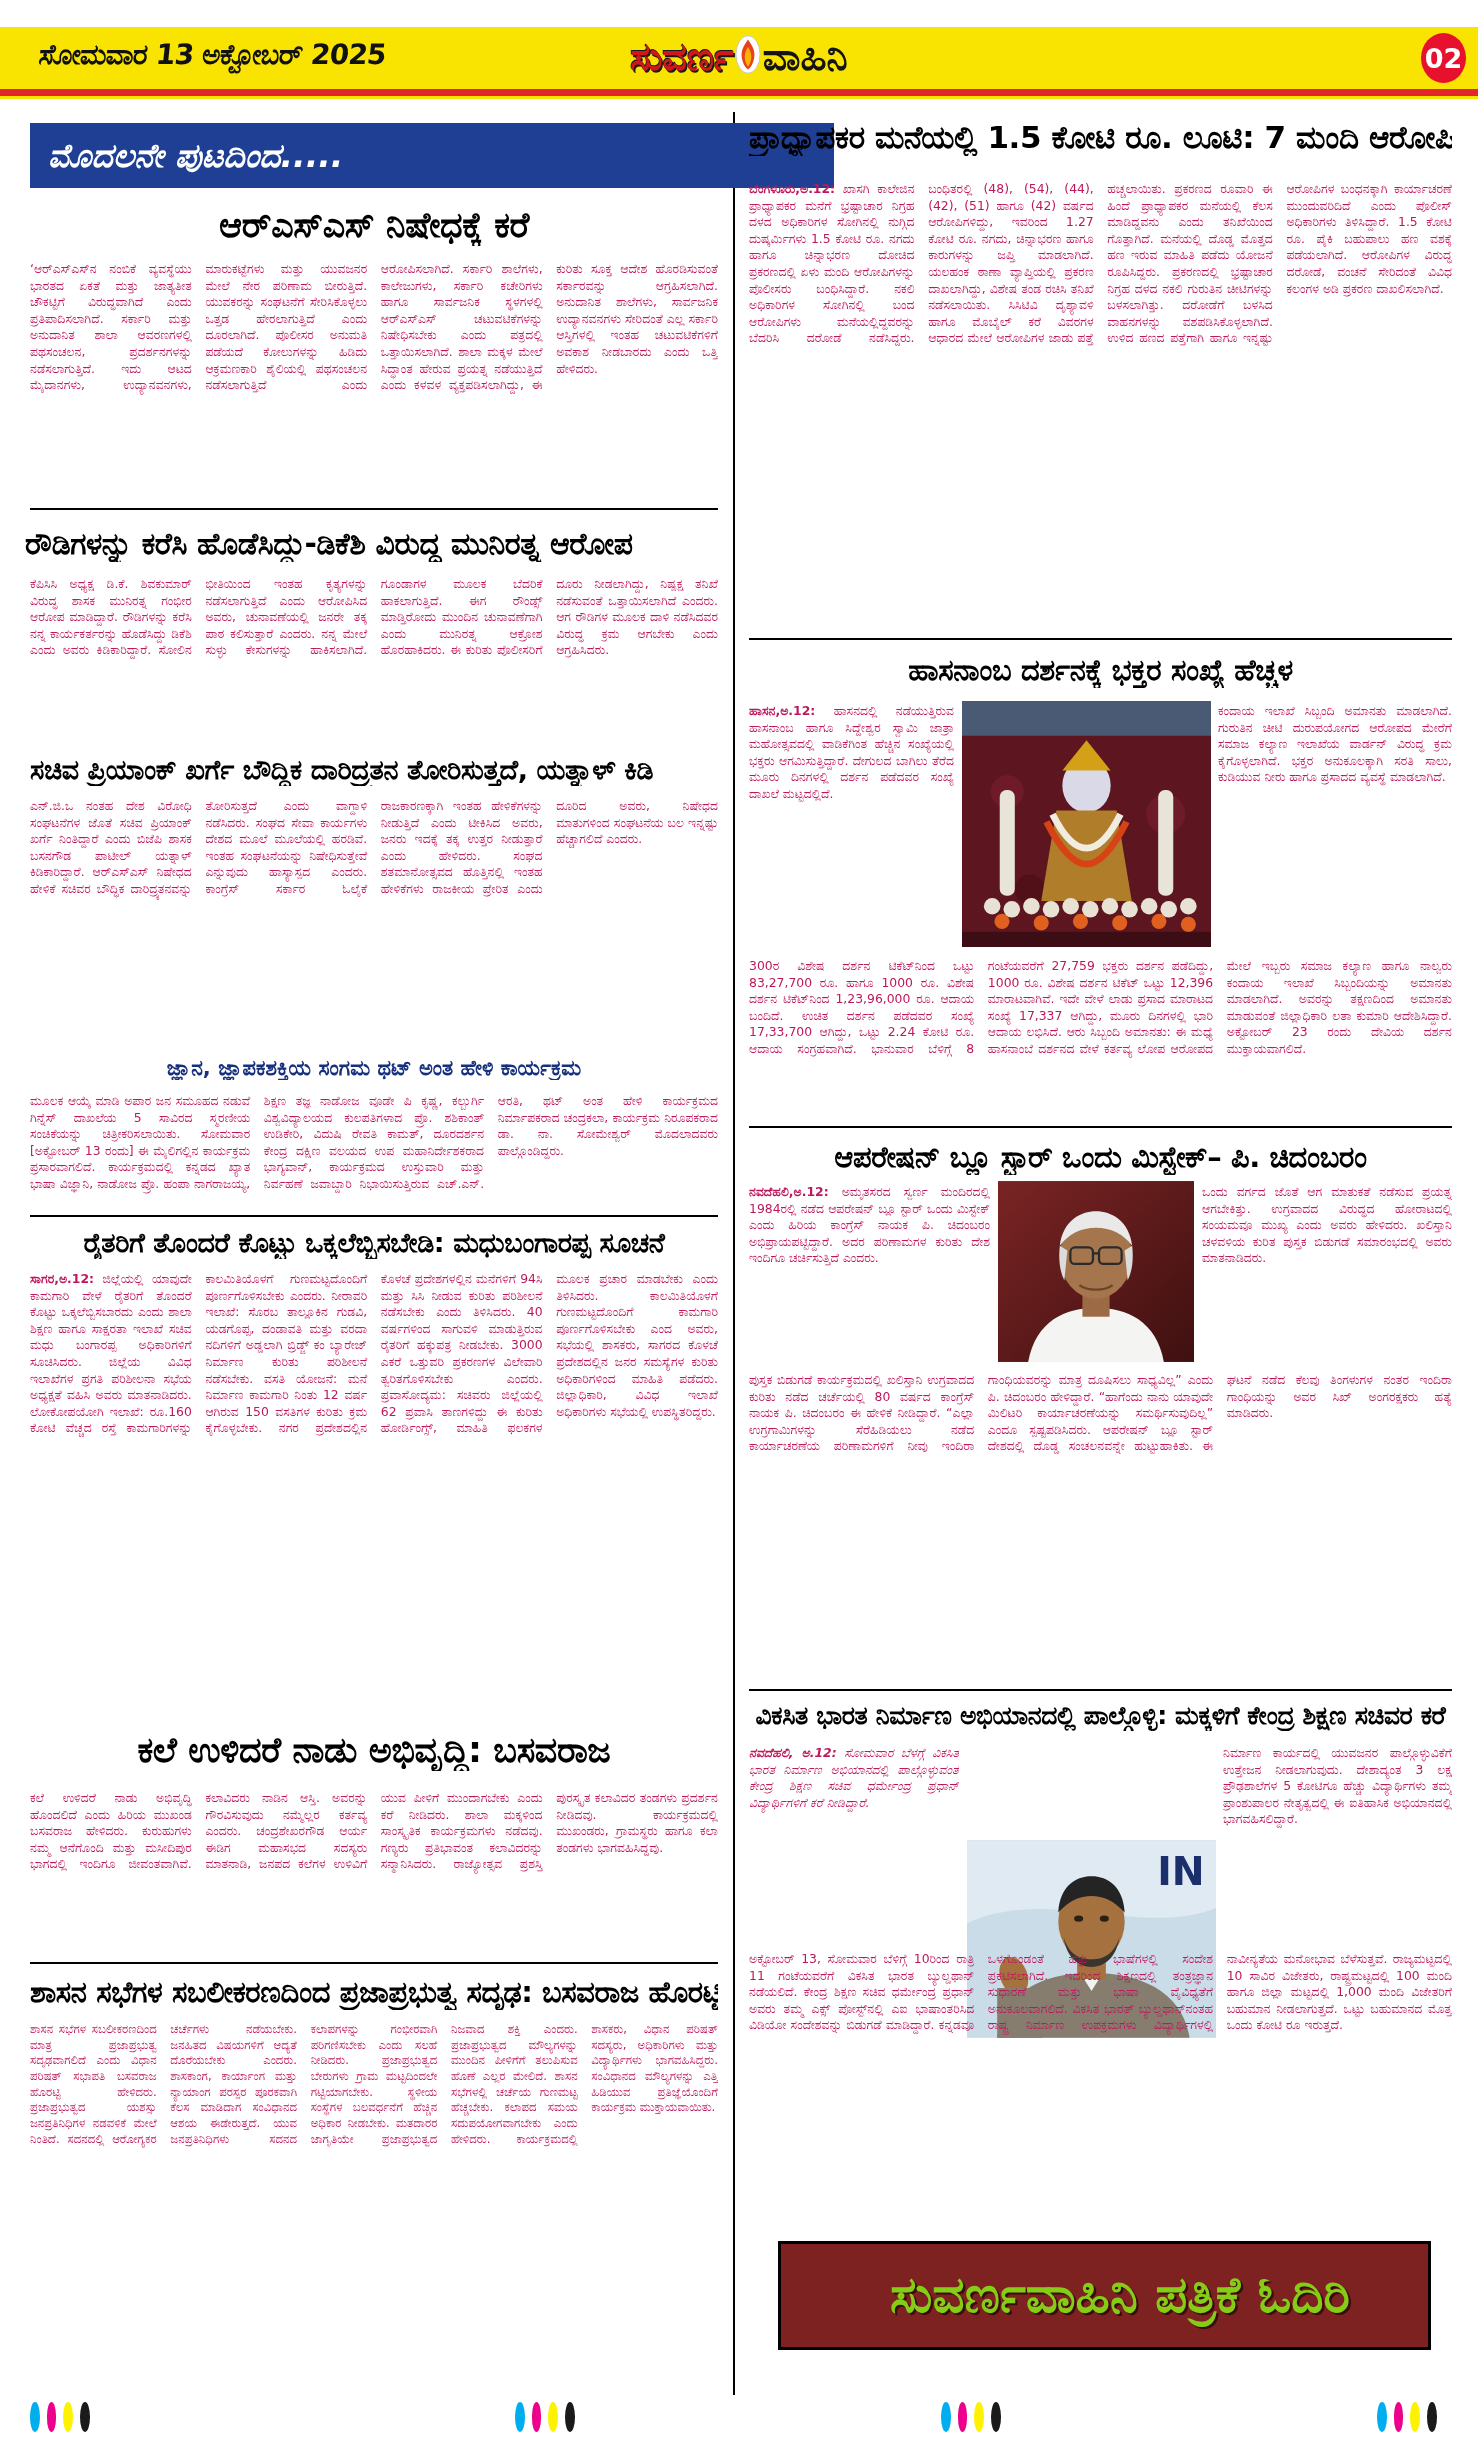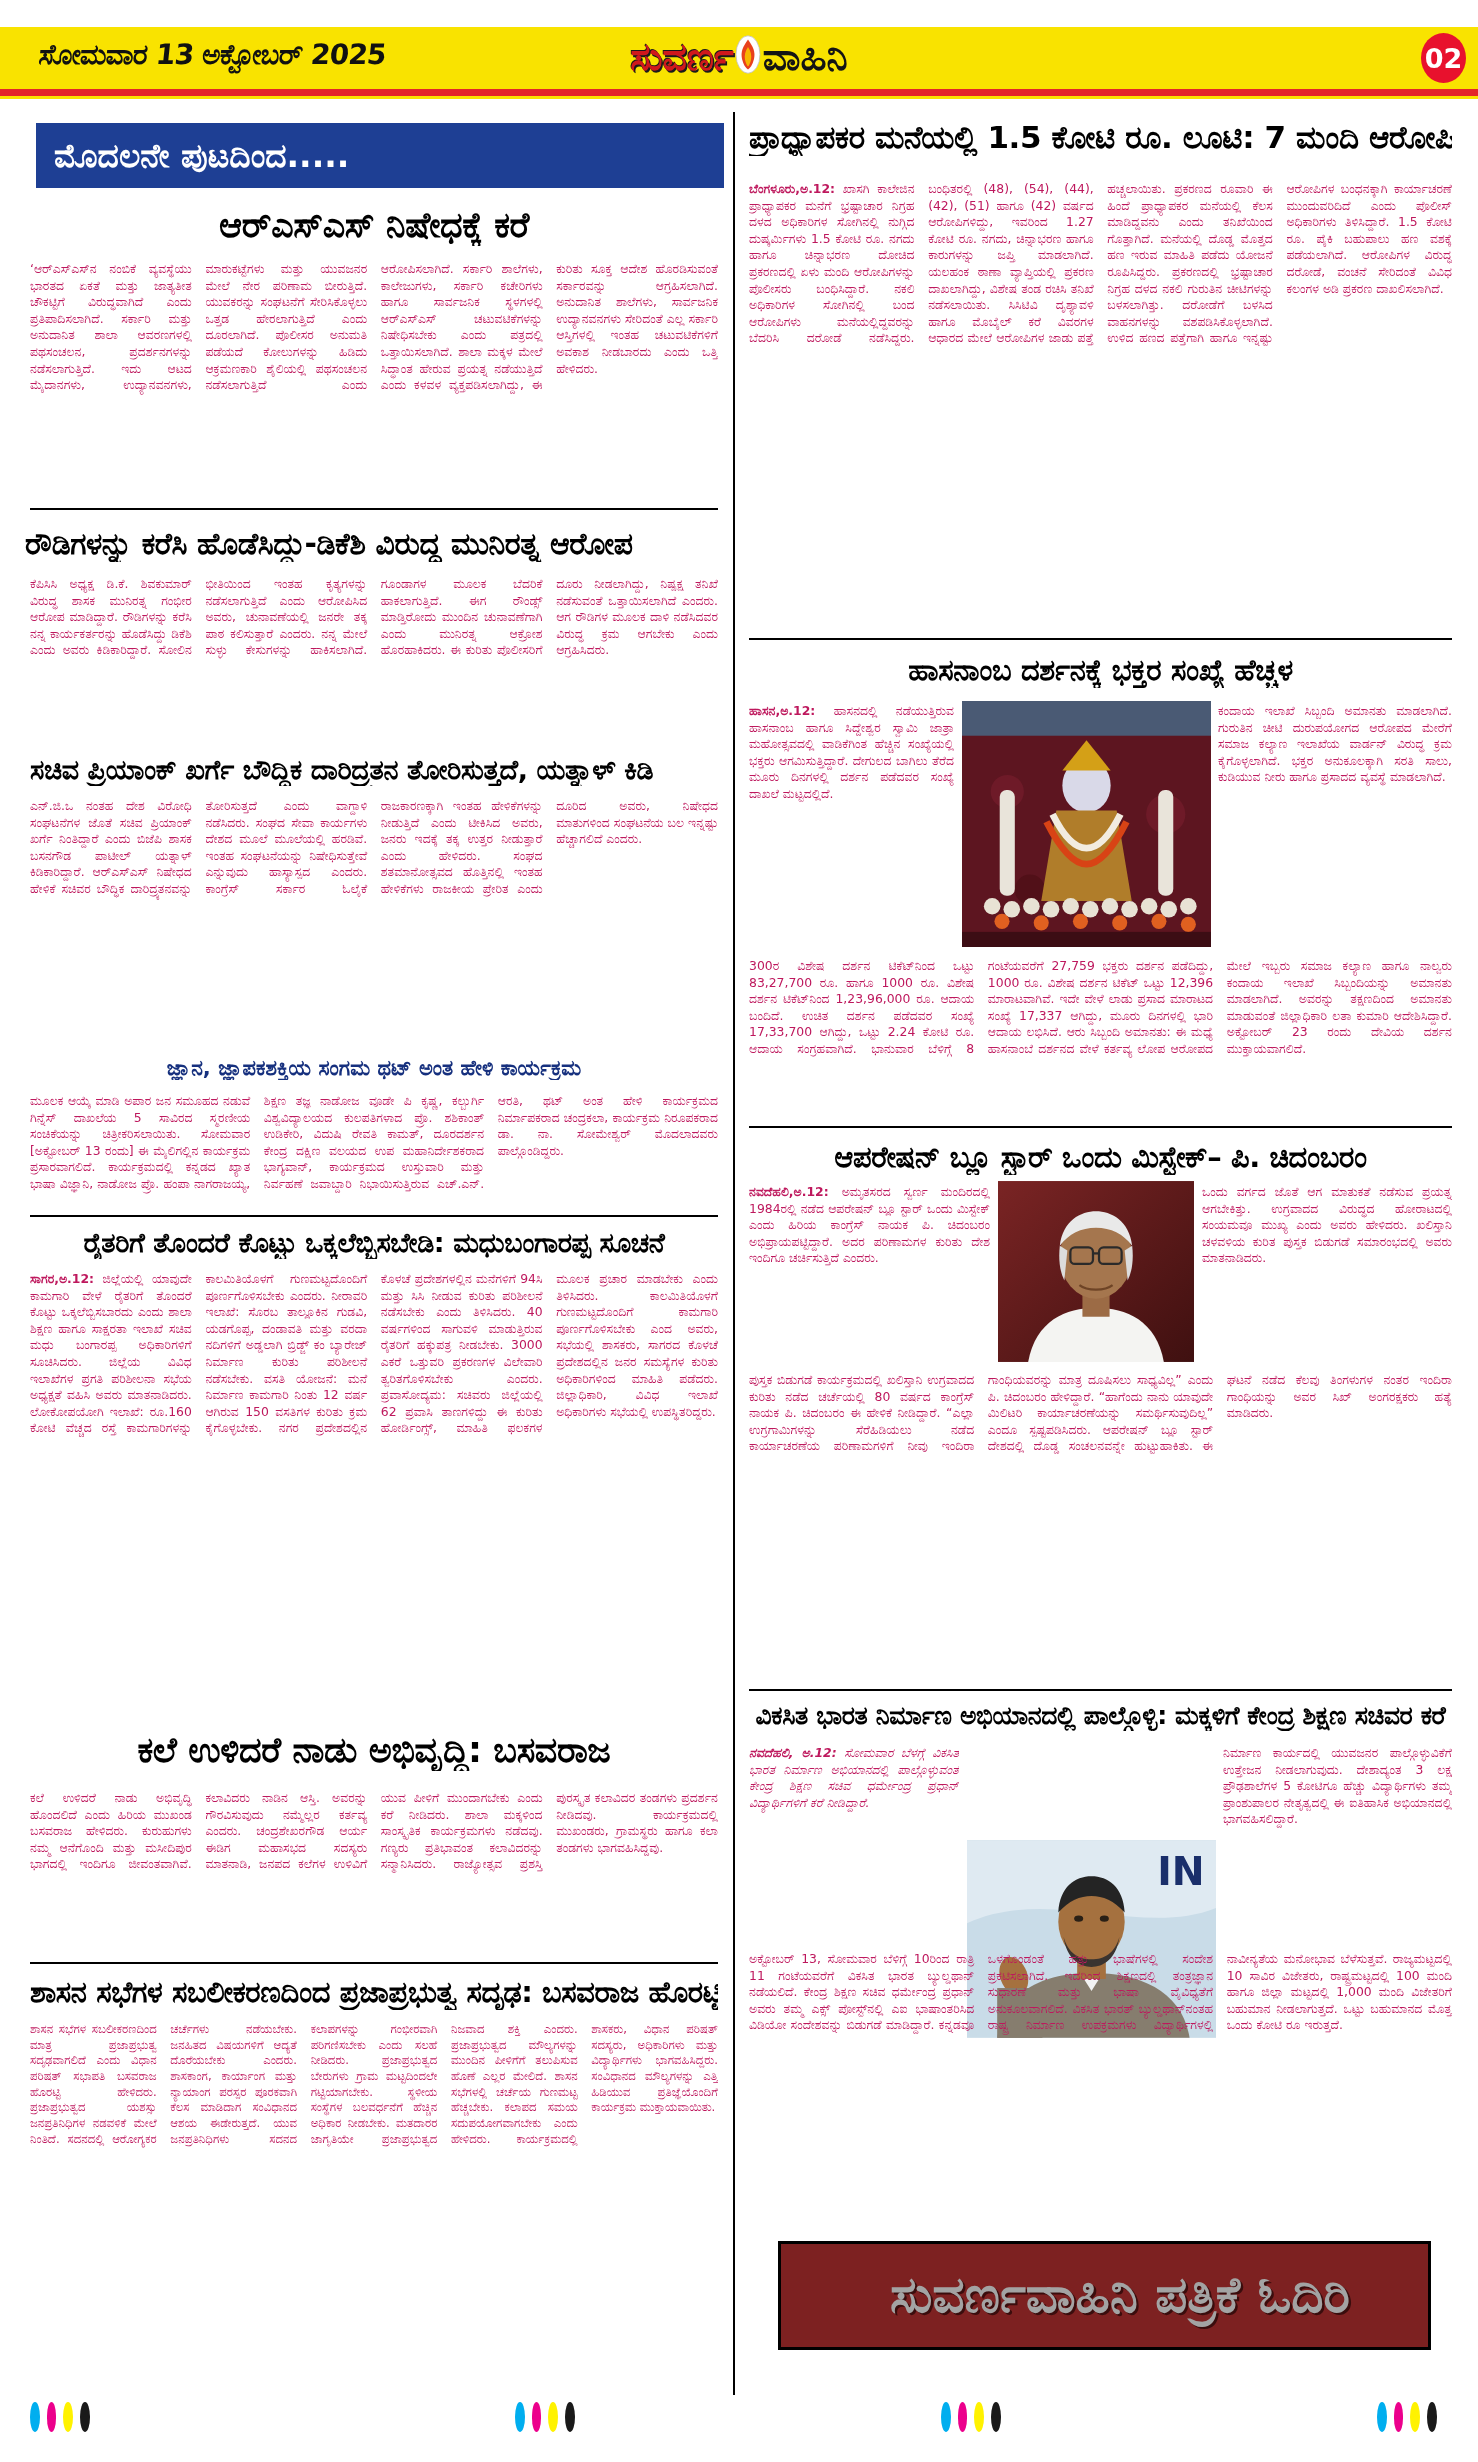--- a/index.html
+++ b/index.html
@@ -29,21 +29,21 @@
   .hl-center{text-align:center;}
   .subhead-navy{color:#16307e;font-weight:800;text-align:center;white-space:nowrap;overflow:hidden;}
   .body-text{font-size:12.4px;line-height:1.34;text-align:justify;color:#be185d;
              column-gap:13.6px;overflow:hidden;}
   .cols-3{column-count:3;} .cols-4{column-count:4;} .cols-5{column-count:5;}
   .dateline{font-weight:800;}
   
   .photo{display:block;}
   
   .promo{border:3.8px solid #000;background:#7d2121;display:flex;align-items:center;justify-content:center;}
-  .promo span{color:#a3a3a3;font-size:50px;font-weight:800;white-space:nowrap;
+  .promo span{color:#84cc16;font-size:50px;font-weight:800;white-space:nowrap;
               text-shadow:2.3px 2.3px 0 #3a0d0d;margin-left:31px;}
   
   .regs{display:flex;gap:6.8px;}
   .regs i{width:9.8px;height:30px;border-radius:50%;display:block;}
   .reg-c{background:#00aeef;} .reg-m{background:#ec008c;} .reg-y{background:#fff200;} .reg-k{background:#1a1a1a;}
 </style>
 </head>
 <body>
 
 <div class="page">
@@ -59,21 +59,21 @@
         </svg>
       </span><span class="blk">ವಾಹಿನಿ</span>
     </div>
     <div class="pageno">02</div>
   </div>
   <div class="abs redrule"></div>
   <div class="abs yellowrule"></div>
 
   <div class="abs vr" style="left:733px;top:112px;height:2283px;"></div>
 
-  <div class="abs banner" style="left:36px;top:123px;width:688px;height:65px;">ಮೊದಲನೇ ಪುಟದಿಂದ.....</div>
+  <div class="abs banner" style="left:30px;top:123px;width:804px;height:65px;font-style:italic;">ಮೊದಲನೇ ಪುಟದಿಂದ.....</div>
 
   <div class="abs headline hl-center" style="left:30px;top:205px;width:688px;font-size:35px;">ಆರ್‌ಎಸ್‌ಎಸ್ ನಿಷೇಧಕ್ಕೆ ಕರೆ</div>
   <div class="abs body-text cols-4" style="left:30px;top:261px;width:688px;height:238px;">‘ಆರ್‌ಎಸ್‌ಎಸ್‌ನ ನಂಬಿಕೆ ವ್ಯವಸ್ಥೆಯು ಭಾರತದ ಏಕತೆ ಮತ್ತು ಜಾತ್ಯತೀತ ಚೌಕಟ್ಟಿಗೆ ವಿರುದ್ಧವಾಗಿದೆ ಎಂದು ಪ್ರತಿಪಾದಿಸಲಾಗಿದೆ. ಸರ್ಕಾರಿ ಮತ್ತು ಅನುದಾನಿತ ಶಾಲಾ ಆವರಣಗಳಲ್ಲಿ ಪಥಸಂಚಲನ, ಪ್ರದರ್ಶನಗಳನ್ನು ನಡೆಸಲಾಗುತ್ತಿದೆ. ಇದು ಆಟದ ಮೈದಾನಗಳು, ಉದ್ಯಾನವನಗಳು, ಮಾರುಕಟ್ಟೆಗಳು ಮತ್ತು ಯುವಜನರ ಮೇಲೆ ನೇರ ಪರಿಣಾಮ ಬೀರುತ್ತಿದೆ. ಯುವಕರನ್ನು ಸಂಘಟನೆಗೆ ಸೇರಿಸಿಕೊಳ್ಳಲು ಒತ್ತಡ ಹೇರಲಾಗುತ್ತಿದೆ ಎಂದು ದೂರಲಾಗಿದೆ. ಪೊಲೀಸರ ಅನುಮತಿ ಪಡೆಯದೆ ಕೋಲುಗಳನ್ನು ಹಿಡಿದು ಆಕ್ರಮಣಕಾರಿ ಶೈಲಿಯಲ್ಲಿ ಪಥಸಂಚಲನ ನಡೆಸಲಾಗುತ್ತಿದೆ ಎಂದು ಆರೋಪಿಸಲಾಗಿದೆ. ಸರ್ಕಾರಿ ಶಾಲೆಗಳು, ಕಾಲೇಜುಗಳು, ಸರ್ಕಾರಿ ಕಚೇರಿಗಳು ಹಾಗೂ ಸಾರ್ವಜನಿಕ ಸ್ಥಳಗಳಲ್ಲಿ ಆರ್‌ಎಸ್‌ಎಸ್ ಚಟುವಟಿಕೆಗಳನ್ನು ನಿಷೇಧಿಸಬೇಕು ಎಂದು ಪತ್ರದಲ್ಲಿ ಒತ್ತಾಯಿಸಲಾಗಿದೆ. ಶಾಲಾ ಮಕ್ಕಳ ಮೇಲೆ ಸಿದ್ಧಾಂತ ಹೇರುವ ಪ್ರಯತ್ನ ನಡೆಯುತ್ತಿದೆ ಎಂದು ಕಳವಳ ವ್ಯಕ್ತಪಡಿಸಲಾಗಿದ್ದು, ಈ ಕುರಿತು ಸೂಕ್ತ ಆದೇಶ ಹೊರಡಿಸುವಂತೆ ಸರ್ಕಾರವನ್ನು ಆಗ್ರಹಿಸಲಾಗಿದೆ. ಅನುದಾನಿತ ಶಾಲೆಗಳು, ಸಾರ್ವಜನಿಕ ಉದ್ಯಾನವನಗಳು ಸೇರಿದಂತೆ ಎಲ್ಲ ಸರ್ಕಾರಿ ಆಸ್ತಿಗಳಲ್ಲಿ ಇಂತಹ ಚಟುವಟಿಕೆಗಳಿಗೆ ಅವಕಾಶ ನೀಡಬಾರದು ಎಂದು ಒತ್ತಿ ಹೇಳಿದರು.</div>
 
   <div class="abs hr" style="left:30px;top:508px;width:688px;"></div>
 
   <div class="abs headline" style="left:14px;top:526px;width:688px;font-size:30px;margin-left:11px;">ರೌಡಿಗಳನ್ನು ಕರೆಸಿ ಹೊಡೆಸಿದ್ದು-ಡಿಕೆಶಿ ವಿರುದ್ಧ ಮುನಿರತ್ನ ಆರೋಪ</div>
   <div class="abs body-text cols-4" style="left:30px;top:576px;width:688px;height:145px;">ಕೆಪಿಸಿಸಿ ಅಧ್ಯಕ್ಷ ಡಿ.ಕೆ. ಶಿವಕುಮಾರ್ ವಿರುದ್ಧ ಶಾಸಕ ಮುನಿರತ್ನ ಗಂಭೀರ ಆರೋಪ ಮಾಡಿದ್ದಾರೆ. ರೌಡಿಗಳನ್ನು ಕರೆಸಿ ನನ್ನ ಕಾರ್ಯಕರ್ತರನ್ನು ಹೊಡೆಸಿದ್ದು ಡಿಕೆಶಿ ಎಂದು ಅವರು ಕಿಡಿಕಾರಿದ್ದಾರೆ. ಸೋಲಿನ ಭೀತಿಯಿಂದ ಇಂತಹ ಕೃತ್ಯಗಳನ್ನು ನಡೆಸಲಾಗುತ್ತಿದೆ ಎಂದು ಆರೋಪಿಸಿದ ಅವರು, ಚುನಾವಣೆಯಲ್ಲಿ ಜನರೇ ತಕ್ಕ ಪಾಠ ಕಲಿಸುತ್ತಾರೆ ಎಂದರು. ನನ್ನ ಮೇಲೆ ಸುಳ್ಳು ಕೇಸುಗಳನ್ನು ಹಾಕಿಸಲಾಗಿದೆ. ಗೂಂಡಾಗಳ ಮೂಲಕ ಬೆದರಿಕೆ ಹಾಕಲಾಗುತ್ತಿದೆ. ಈಗ ರೌಂಡ್ಸ್ ಮಾಡ್ತಿರೋದು ಮುಂದಿನ ಚುನಾವಣೆಗಾಗಿ ಎಂದು ಮುನಿರತ್ನ ಆಕ್ರೋಶ ಹೊರಹಾಕಿದರು. ಈ ಕುರಿತು ಪೊಲೀಸರಿಗೆ ದೂರು ನೀಡಲಾಗಿದ್ದು, ನಿಷ್ಪಕ್ಷ ತನಿಖೆ ನಡೆಸುವಂತೆ ಒತ್ತಾಯಿಸಲಾಗಿದೆ ಎಂದರು. ಆಗ ರೌಡಿಗಳ ಮೂಲಕ ದಾಳಿ ನಡೆಸಿದವರ ವಿರುದ್ಧ ಕ್ರಮ ಆಗಬೇಕು ಎಂದು ಆಗ್ರಹಿಸಿದರು.</div>
 
   <div class="abs headline" style="left:30px;top:754px;width:688px;font-size:27px;">ಸಚಿವ ಪ್ರಿಯಾಂಕ್ ಖರ್ಗೆ ಬೌದ್ಧಿಕ ದಾರಿದ್ರ್ಯತನ ತೋರಿಸುತ್ತದೆ, ಯತ್ನಾಳ್ ಕಿಡಿ</div>

